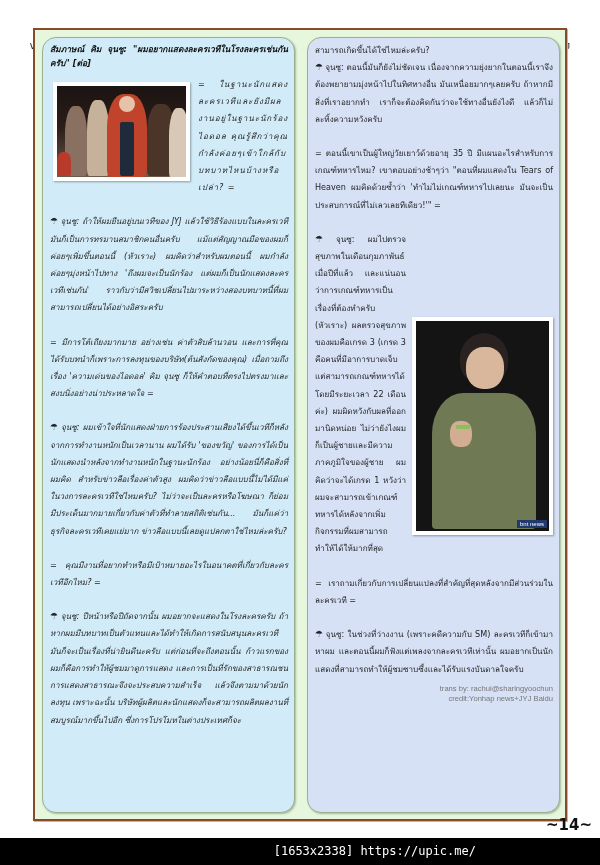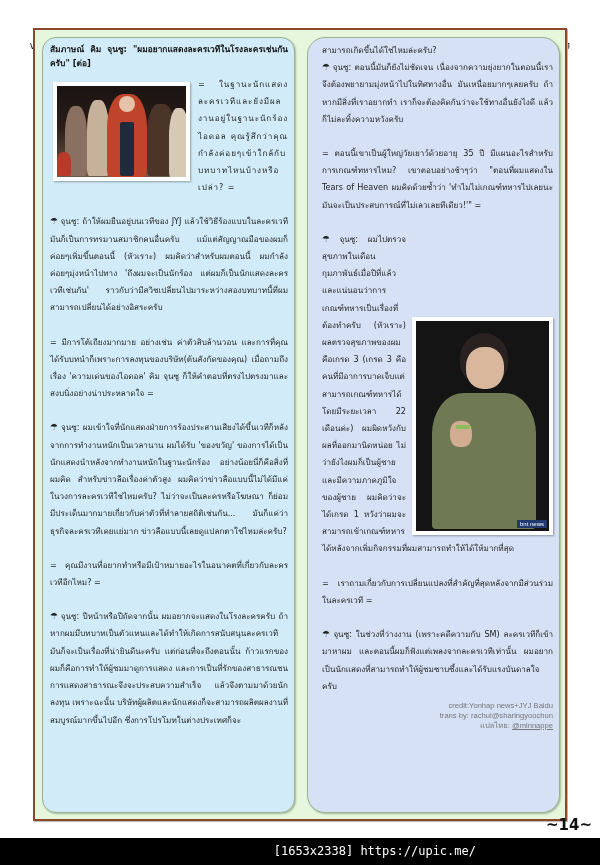--- a/index.html
+++ b/index.html
@@ -31,26 +31,26 @@
     border: 1px solid #9ab38e;
     box-shadow: 1px 1px 2px rgba(80,110,70,0.45);
     font-size: 8.1px; line-height: 17.2px; color: #222;
     text-align: justify;
     overflow: hidden;
   }
   .col-left {
     left: 7px; width: 253px; height: 776px;
     background: #d1ecf8;
     padding: 4px 6px 0 7px;
+    font-style: italic;
   }
   .col-right {
     left: 272px; width: 253px; height: 776px;
     background: #d6e1f6;
-    padding: 4px 6px 0 14px;
-    border-radius: 18px;
+    padding: 4px 6px 0 7px;
   }
 
   .title { font-weight: bold; font-size: 8.4px; line-height: 14px; color: #111; margin-bottom: 6px; }
   .para { margin-bottom: 17px; }
   .para.tight { margin-bottom: 0; }
   .umbrella { font-size: 9px; color: #222; margin-right: 2px; }
 
   .float-photo {
     background: #fff; padding: 4px;
     box-shadow: 1px 1px 2px rgba(0,0,0,0.35);
@@ -158,25 +158,22 @@
         <span class="umbrella">☂</span><span>จุนซู: ผมไปตรวจสุขภาพในเดือนกุมภาพันธ์เมื่อปีที่แล้ว และแน่นอนว่าการเกณฑ์ทหารเป็นเรื่องที่ต้องทำครับ (หัวเราะ) ผลตรวจสุขภาพของผมคือเกรด 3 (เกรด 3 คือคนที่มีอาการบาดเจ็บแต่สามารถเกณฑ์ทหารได้โดยมีระยะเวลา 22 เดือนค่ะ) ผมผิดหวังกับผลที่ออกมานิดหน่อย ไม่ว่ายังไงผมก็เป็นผู้ชายและมีความภาคภูมิใจของผู้ชาย ผมคิดว่าจะได้เกรด 1 หวังว่าผมจะสามารถเข้าเกณฑ์ทหารได้หลังจากเพิ่มกิจกรรมที่ผมสามารถทำให้ได้ให้มากที่สุด</span>
       </div>
 
       <div class="para" style="clear:none;">= เราถามเกี่ยวกับการเปลี่ยนแปลงที่สำคัญที่สุดหลังจากมีส่วนร่วมในละครเวที =</div>
 
       <div class="para tight" style="clear:both;">
         <span class="umbrella">☂</span><span>จุนซู: ในช่วงที่ว่างงาน (เพราะคดีความกับ SM) ละครเวทีก็เข้ามาหาผม และตอนนี้ผมก็ฟังแต่เพลงจากละครเวทีเท่านั้น ผมอยากเป็นนักแสดงที่สามารถทำให้ผู้ชมซาบซึ้งและได้รับแรงบันดาลใจครับ</span>
       </div>
 
       <div class="credits">
+        <div>trans by: rachui@sharingyoochun</div>
         <div>credit:Yonhap news+JYJ Baidu</div>
-        <div>trans by: rachui@sharingyoochun</div>
-        <div>
-          <span>แปลไทย: </span><span class="handle">@minnappe</span>
-        </div>
       </div>
     </div>
 
   </div>
 
   <div class="page-number">~14~</div>
 </div>
 
 <div class="footer-bar">
   <span class="stamp">[1653x2338] https://upic.me/</span>

